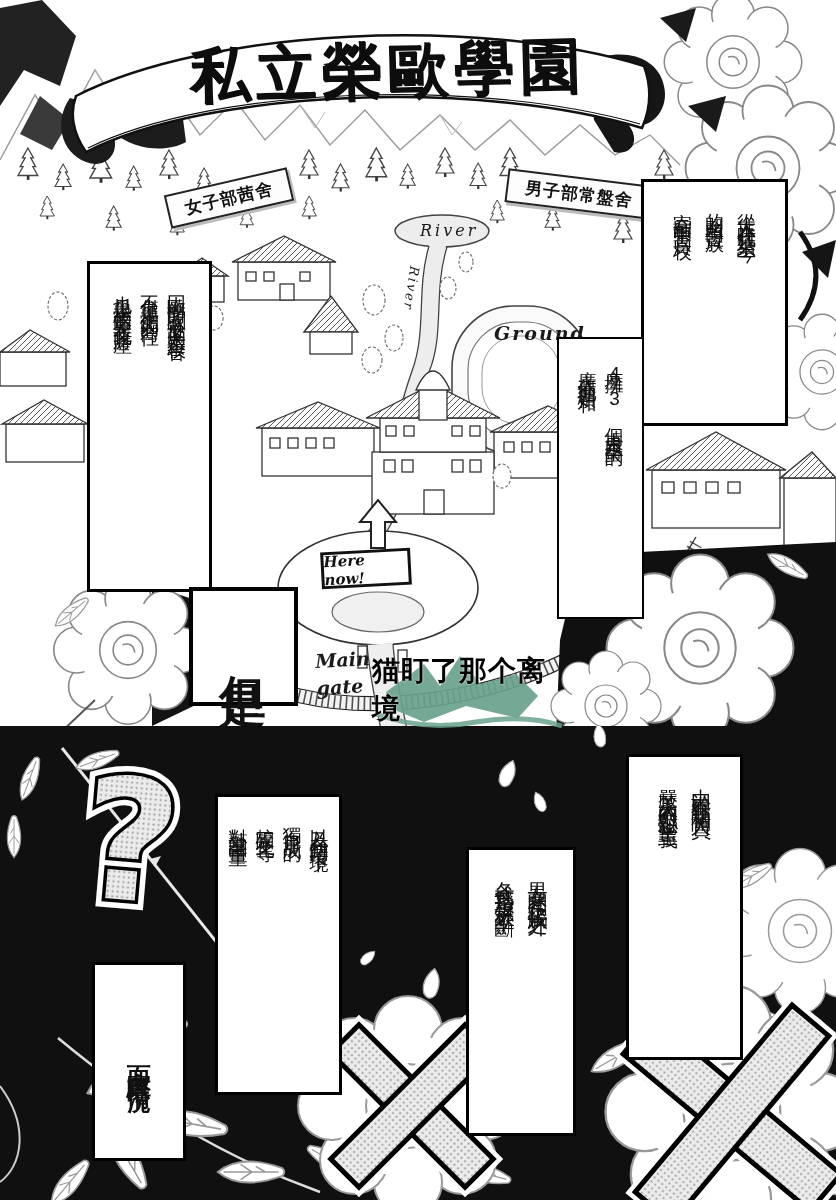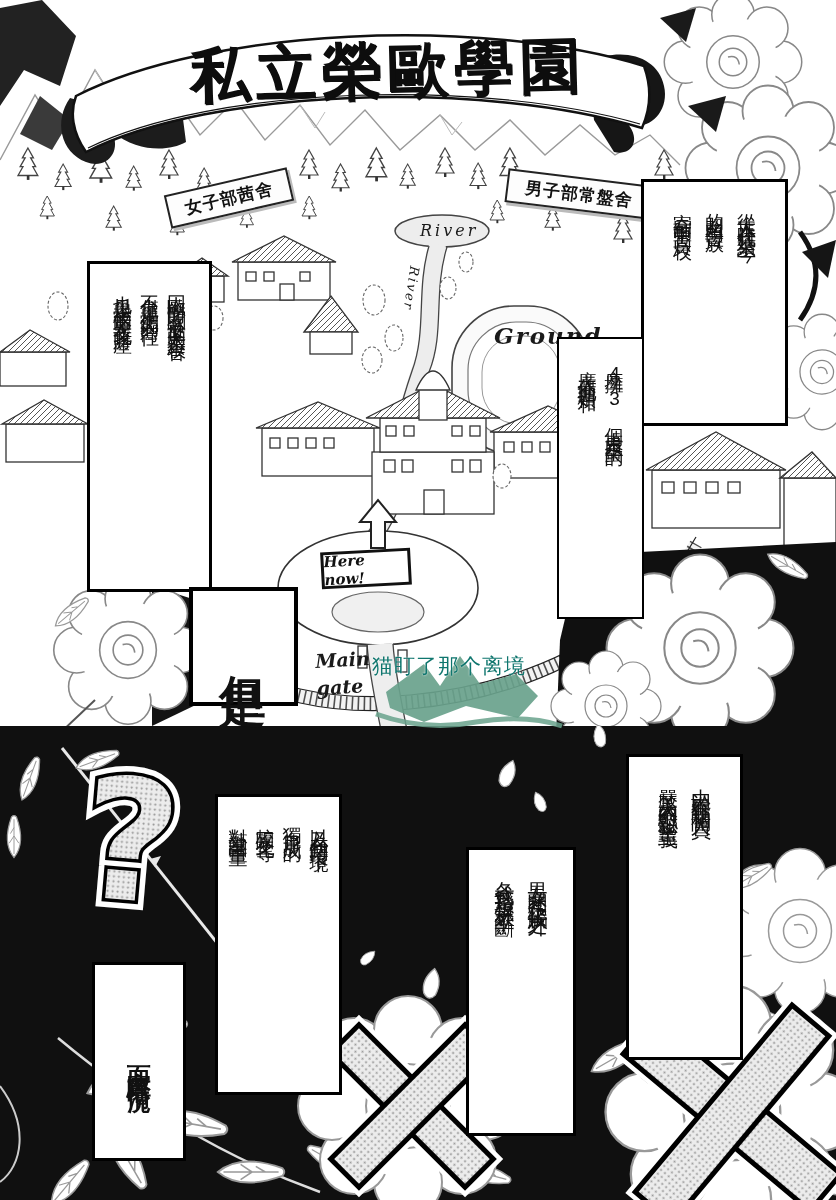--- a/index.html
+++ b/index.html
@@ -25,21 +25,21 @@
   #box-transition .col { font-size:46px; font-weight:bold; letter-spacing:8px; }
   #box-reality .col { font-size:24px; font-weight:bold; letter-spacing:6px; }
   #box-secrecy .col, #box-rules .col { font-size:20px; }
 
   
   .maplabel { position:absolute; z-index:4; font-style:italic; color:#1a1a1a;
               font-family:"DejaVu Serif", serif; }
   #lbl-lake { left:420px; top:221px; font-size:16px; letter-spacing:3px; }
   #lbl-river { left:404px; top:266px; font-size:13px; letter-spacing:2px;
                writing-mode:vertical-rl; transform:rotate(9deg); }
-  #lbl-ground { left:494px; top:322px; font-size:23px; font-weight:bold; letter-spacing:2px; }
+  #lbl-ground { left:494px; top:322px; font-size:19px; font-weight:bold; letter-spacing:2px; }
   #lbl-maingate { left:316px; top:646px; font-size:19px; width:74px; line-height:1.4;
                   transform:rotate(-3deg); font-weight:bold; }
   #herenow { position:absolute; left:321px; top:550px; width:90px; height:37px;
              background:#fff; border:3px solid #111; transform:rotate(-3deg);
              display:flex; align-items:center; justify-content:center; z-index:4;
              font-family:"DejaVu Serif", serif; font-style:italic;
              font-weight:bold; font-size:15px; }
 
   
   .ribbon { position:absolute; background:#fdfdfd; border:2px solid #222; z-index:4;
@@ -52,21 +52,21 @@
   
   #title { position:absolute; left:148px; top:28px; width:480px; height:86px; z-index:4;
            display:flex; align-items:center; justify-content:center;
            font-family:"Liberation Serif", serif; font-weight:900; font-size:60px;
            letter-spacing:6px; transform:rotate(-1.5deg); color:#0d0d0d;
            text-shadow:1px 1px 0 #0d0d0d; white-space:nowrap; }
 
   
   #watermark { position:absolute; left:366px; top:644px; width:204px; height:94px; z-index:6; }
   #watermark .wm-text { position:absolute; left:6px; top:8px; width:196px;
-        color:#0f766e; font-weight:normal; font-size:21px; letter-spacing:1px;
+        color:#000000; font-weight:bold; font-size:28px; letter-spacing:1px;
         text-shadow:0 0 2px #fff; }
 </style>
 </head>
 <body>
 
 <div class="page">
 
 <svg id="art-top" class="layer" width="836" height="730" viewBox="0 0 836 730">
   <defs>
     <pattern id="hatch" width="6" height="6" patternUnits="userSpaceOnUse">

